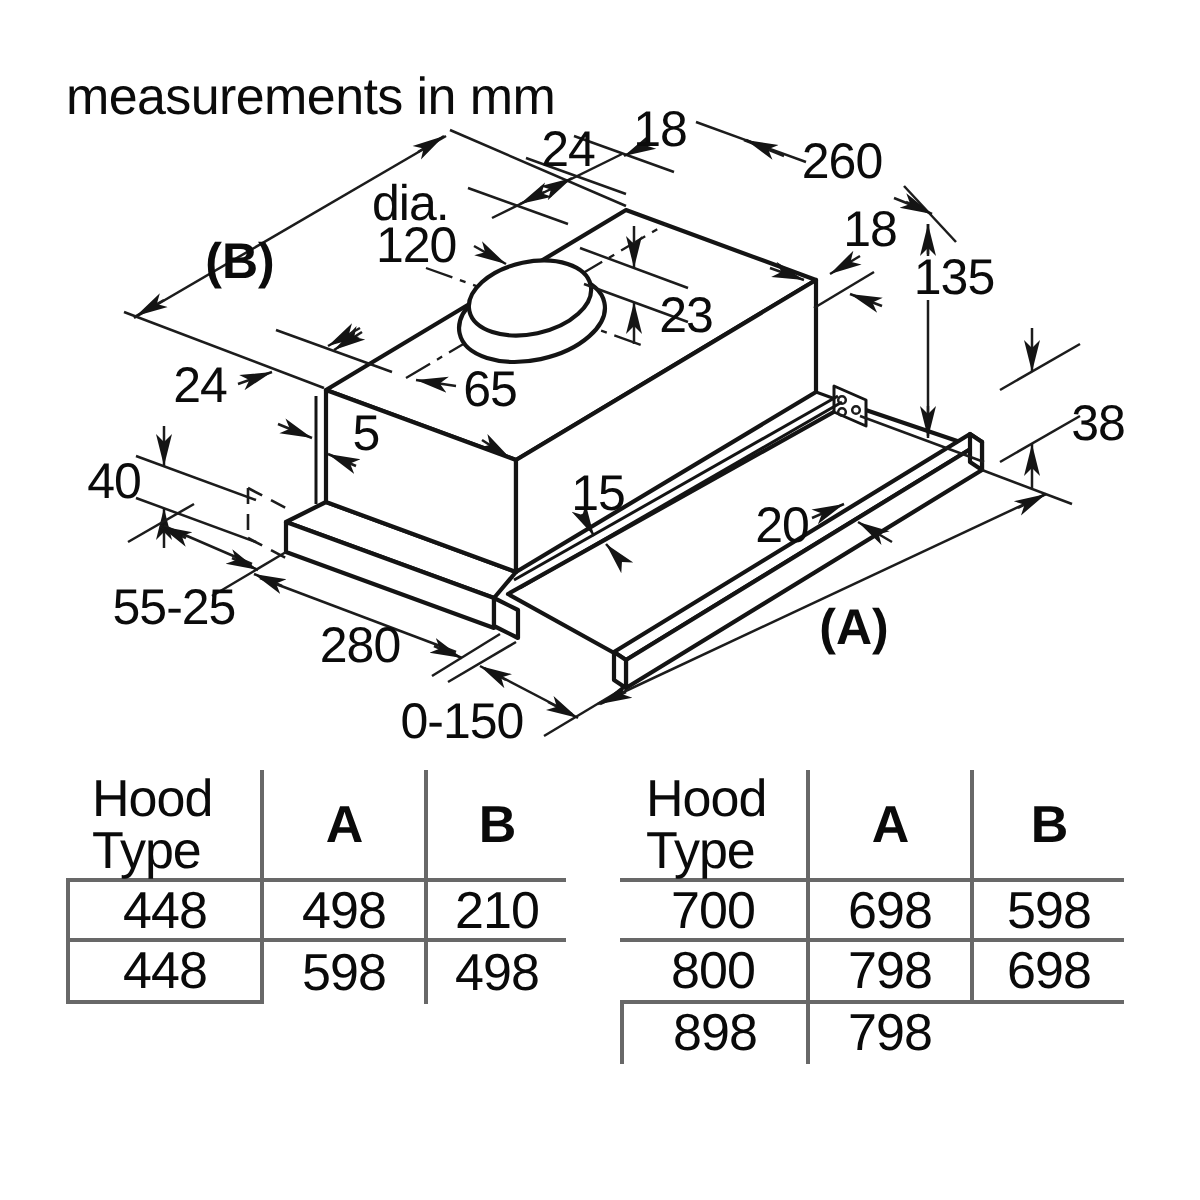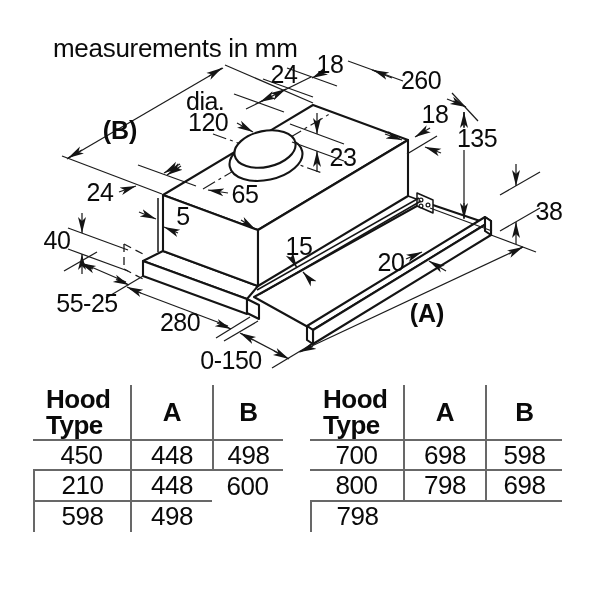--- a/index.html
+++ b/index.html
@@ -1,36 +1,36 @@
 <!DOCTYPE html>
 <html><head>
 <meta charset="utf-8">
 <style>
   html,body{margin:0;padding:0;}
   body{
     width:600px;height:600px;background:#ffffff;position:relative;overflow:hidden;
     font-family:"Liberation Sans", sans-serif;color:#111;
   }
   .title{
-    position:absolute;left:33px;top:33px;font-size:26px;letter-spacing:-0.3px;color:#0b0b0b;margin-left:20px;
+    position:absolute;left:33px;top:33px;font-size:26px;letter-spacing:-0.3px;color:#0b0b0b;
   }
   .stage{position:absolute;left:0;top:0;}
   .of{stroke:#141414;stroke-width:2.1;fill:#ffffff;stroke-linejoin:round;}
   .m{stroke:#141414;stroke-width:1.5;fill:none;}
   .d{stroke:#1c1c1c;stroke-width:1.25;fill:none;}
   .dash{stroke:#1c1c1c;stroke-width:1.3;fill:none;stroke-dasharray:8 5;}
   .cl{stroke:#1c1c1c;stroke-width:1.15;fill:none;stroke-dasharray:14 4 3 4;}
   text.dim{font-size:25px;fill:#0b0b0b;letter-spacing:-0.5px;}
   text.dimb{font-size:25px;font-weight:bold;fill:#0b0b0b;}
   
   .tbl{position:absolute;display:grid;}
   .c{display:flex;align-items:center;justify-content:center;font-size:26px;letter-spacing:-0.5px;color:#0a0a0a;}
   .c.hb{border-bottom:2px solid #686868;}
   .c.vb{border-left:2px solid #686868;}
-  .c.h1{flex-direction:column;align-items:flex-start;justify-content:center;padding-left:13px;font-weight:bold;line-height:26px;}
+  .c.h1{flex-direction:column;align-items:flex-start;justify-content:center;padding-left:13px;font-weight:normal;line-height:26px;}
   .c.hd{font-weight:bold;}
 </style>
 </head>
 <body>
 
 <div class="title">measurements in mm</div>
 
 <svg class="stage" width="600" height="380" viewBox="0 0 600 380">
   <defs>
     <marker id="ah" markerUnits="userSpaceOnUse" markerWidth="18" markerHeight="12" refX="16" refY="5" orient="auto">
@@ -234,36 +234,35 @@
   <text class="dim" x="231" y="369" text-anchor="middle">0-150</text>
 </svg>
 
 <div class="tbl" style="left: 33px; top: 385px; grid-template-columns: 97px 82px 71px; grid-template-rows: 56px repeat(4, 30.4px);">
     <div class="c h1 hb">
       <div>Hood</div>
       <div>Type</div>
     </div>
     <div class="c hd hb vb">A</div>
     <div class="c hd hb vb">B</div>
-    <div class="c hb ">450</div>
     <div class="c hb vb">448</div>
     <div class="c hb vb">498</div>
     <div class="c hb vb">210</div>
     <div class="c hb vb">448</div>
-    <div class="c ">600</div>
     <div class="c vb">598</div>
     <div class="c vb">498</div>
   </div>
 <div class="tbl" style="left: 310px; top: 385px; grid-template-columns: 93px 82px 77px; grid-template-rows: 56px repeat(3, 30.4px);">
     <div class="c h1 hb">
       <div>Hood</div>
       <div>Type</div>
     </div>
     <div class="c hd hb vb">A</div>
     <div class="c hd hb vb">B</div>
     <div class="c hb ">700</div>
     <div class="c hb vb">698</div>
     <div class="c hb vb">598</div>
     <div class="c hb ">800</div>
     <div class="c hb vb">798</div>
     <div class="c hb vb">698</div>
+    <div class="c vb">898</div>
     <div class="c vb">798</div>
   </div>
 
 </body></html>

